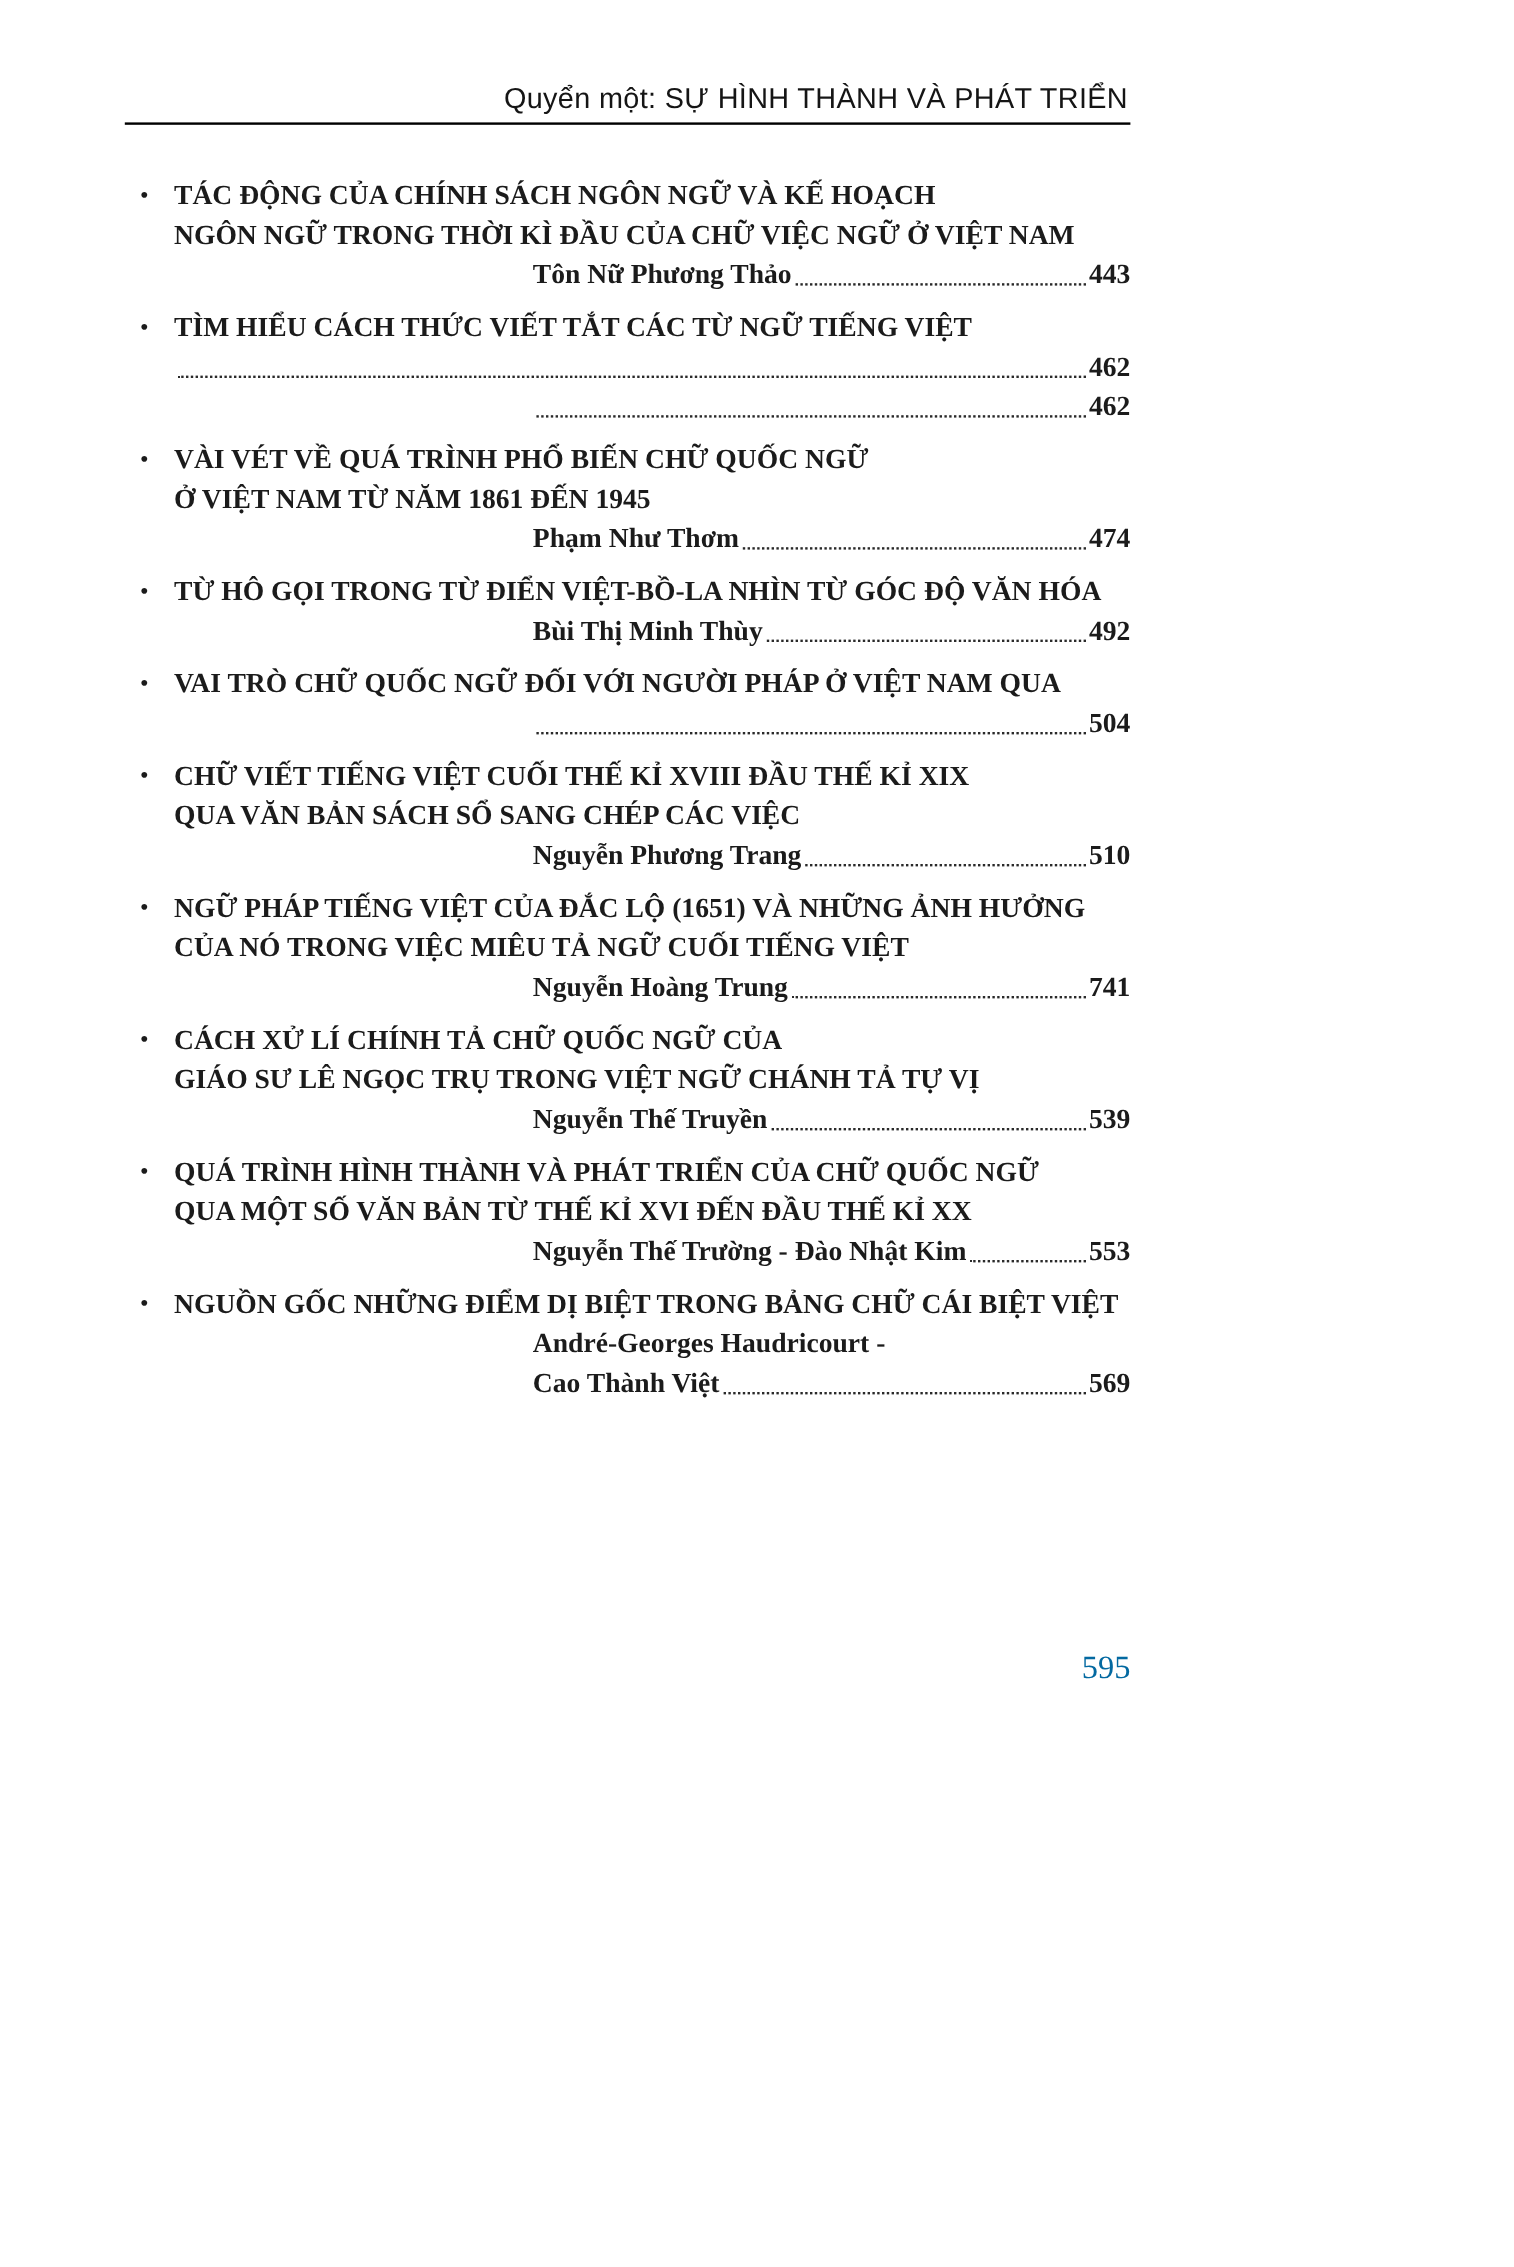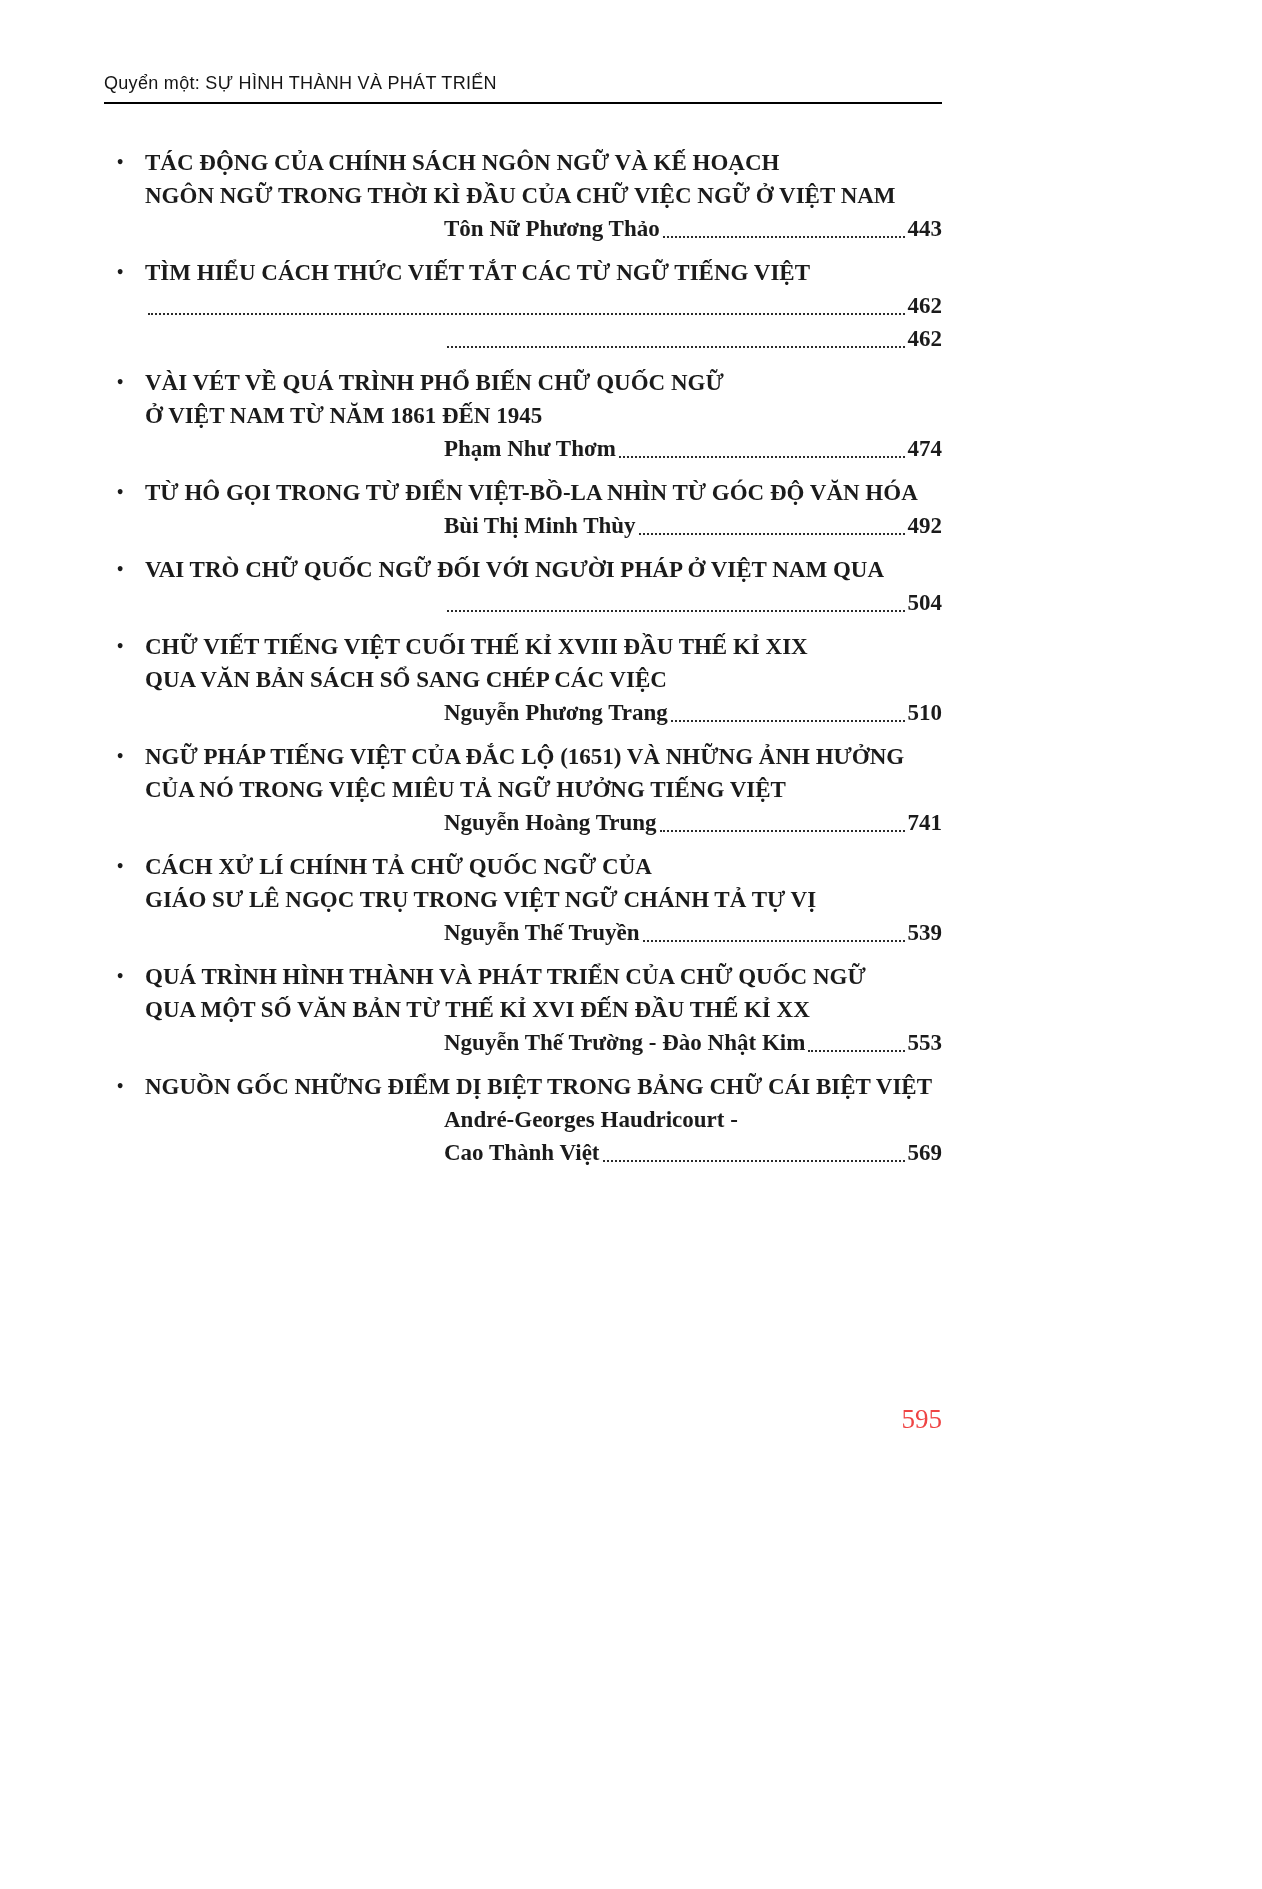--- a/index.html
+++ b/index.html
@@ -14,23 +14,23 @@
     color: #1b1b1b;
     overflow: hidden;
   }
   .content {
     position: absolute;
     left: 104px;
     top: 70px;
     width: 838px;
   }
   .running-header {
-    text-align: left;
+    text-align: right;
     font-family: "Liberation Sans", sans-serif;
-    font-size: 18px;
+    font-size: 24px;
     letter-spacing: 0.3px;
     color: #151515;
     padding-right: 2px;
     line-height: 26px;
   }
   .header-rule {
     border-bottom: 2.5px solid #000;
     margin-top: 6px;
   }
   .toc { margin-top: 42px; }
@@ -55,26 +55,26 @@
   .leader {
     flex: 1 1 auto;
     min-width: 18px;
     border-bottom: 2.5px dotted #2a2a2a;
     margin: 0 3px 7px 3px;
   }
   .page-num { flex: none; }
   .folio {
     position: absolute;
     left: 104px;
-    top: 1404px;
+    top: 1374px;
     width: 838px;
     text-align: right;
     font-size: 27px;
     font-weight: 400;
-    color: #ef4444;
+    color: #0369a1;
   }
 </style>
 </head>
 <body>
 
 <div class="page">
   <div class="content">
     <div class="running-header">Quyển một: SỰ HÌNH THÀNH VÀ PHÁT TRIỂN</div>
     <div class="header-rule"></div>
     <div class="toc" id="toc">
@@ -165,21 +165,21 @@
             <span class="page-num">510</span>
           </div>
         </div>
         <div class="entry">
           <div class="line title-line">
             <span class="bullet-cell">•</span>
             <span class="title-text">NGỮ PHÁP TIẾNG VIỆT CỦA ĐẮC LỘ (1651) VÀ NHỮNG ẢNH HƯỞNG</span>
           </div>
           <div class="line title-line">
             <span class="indent"></span>
-            <span class="title-text">CỦA NÓ TRONG VIỆC MIÊU TẢ NGỮ HƯỞNG TIẾNG VIỆT</span>
+            <span class="title-text">CỦA NÓ TRONG VIỆC MIÊU TẢ NGỮ CUỐI TIẾNG VIỆT</span>
           </div>
           <div class="line author-line">
             <span class="author-indent"></span>
             <span class="author-name">Nguyễn Hoàng Trung</span>
             <span class="leader"></span>
             <span class="page-num">741</span>
           </div>
         </div>
         <div class="entry">
           <div class="line title-line">

